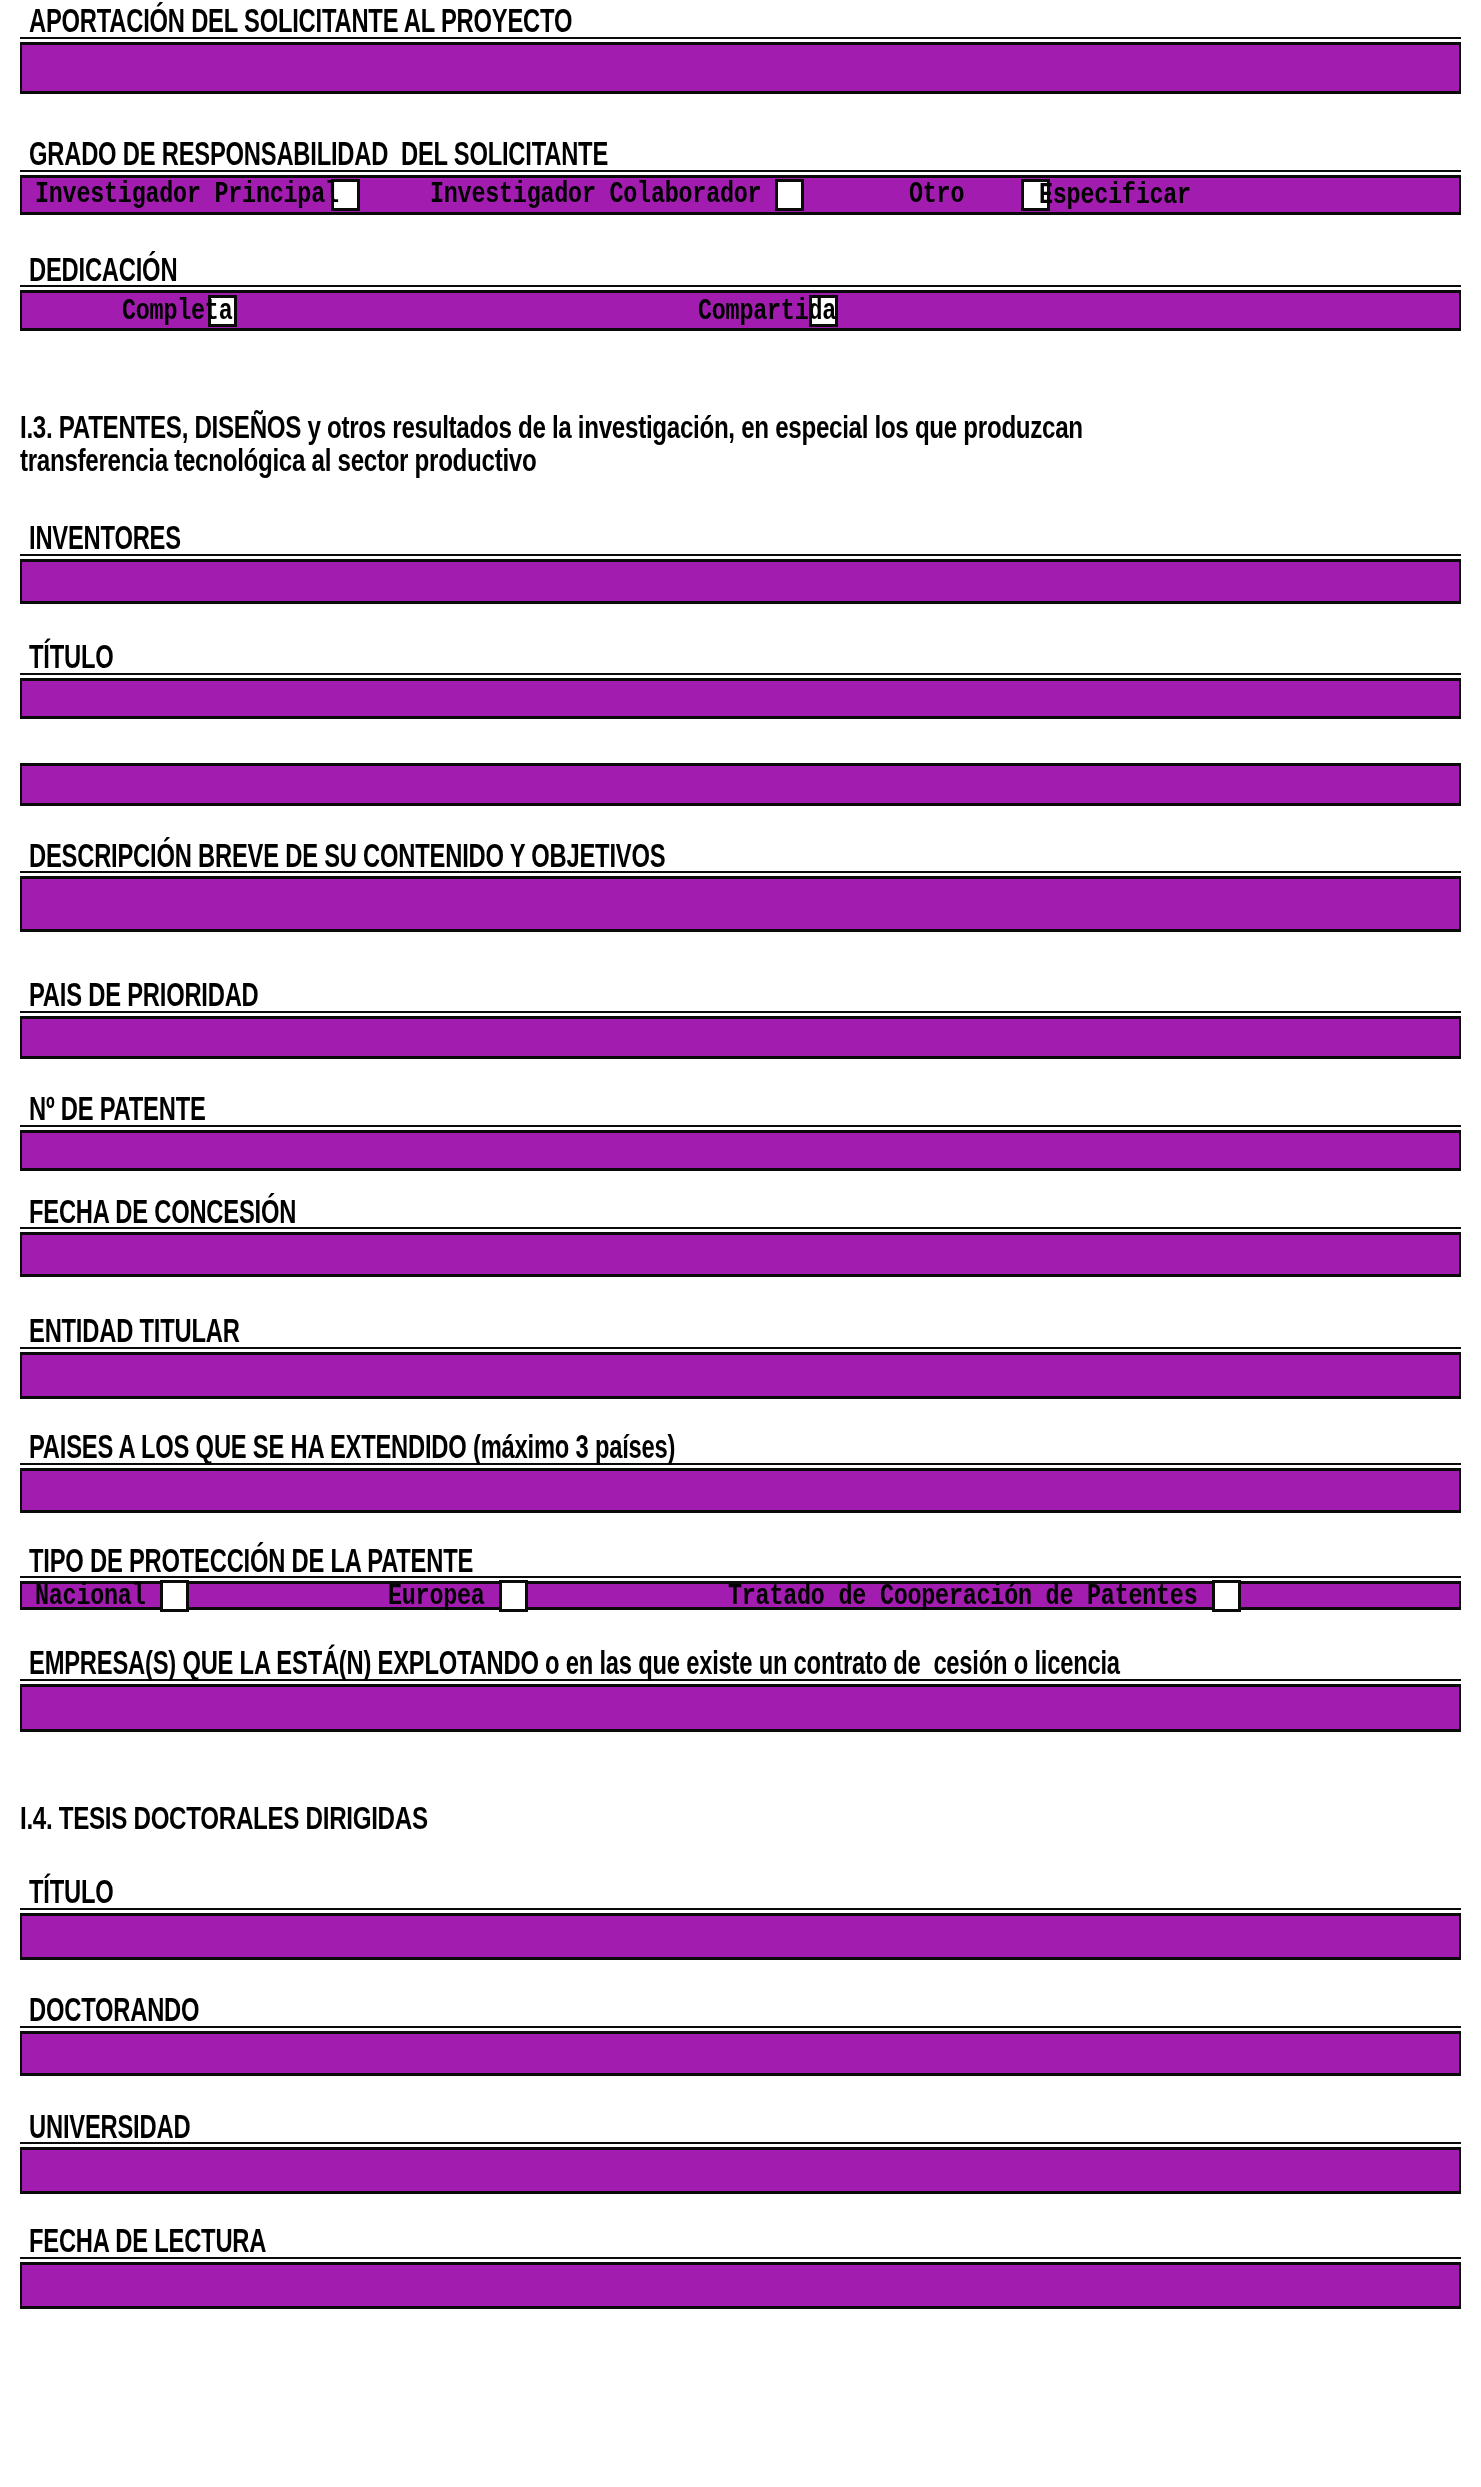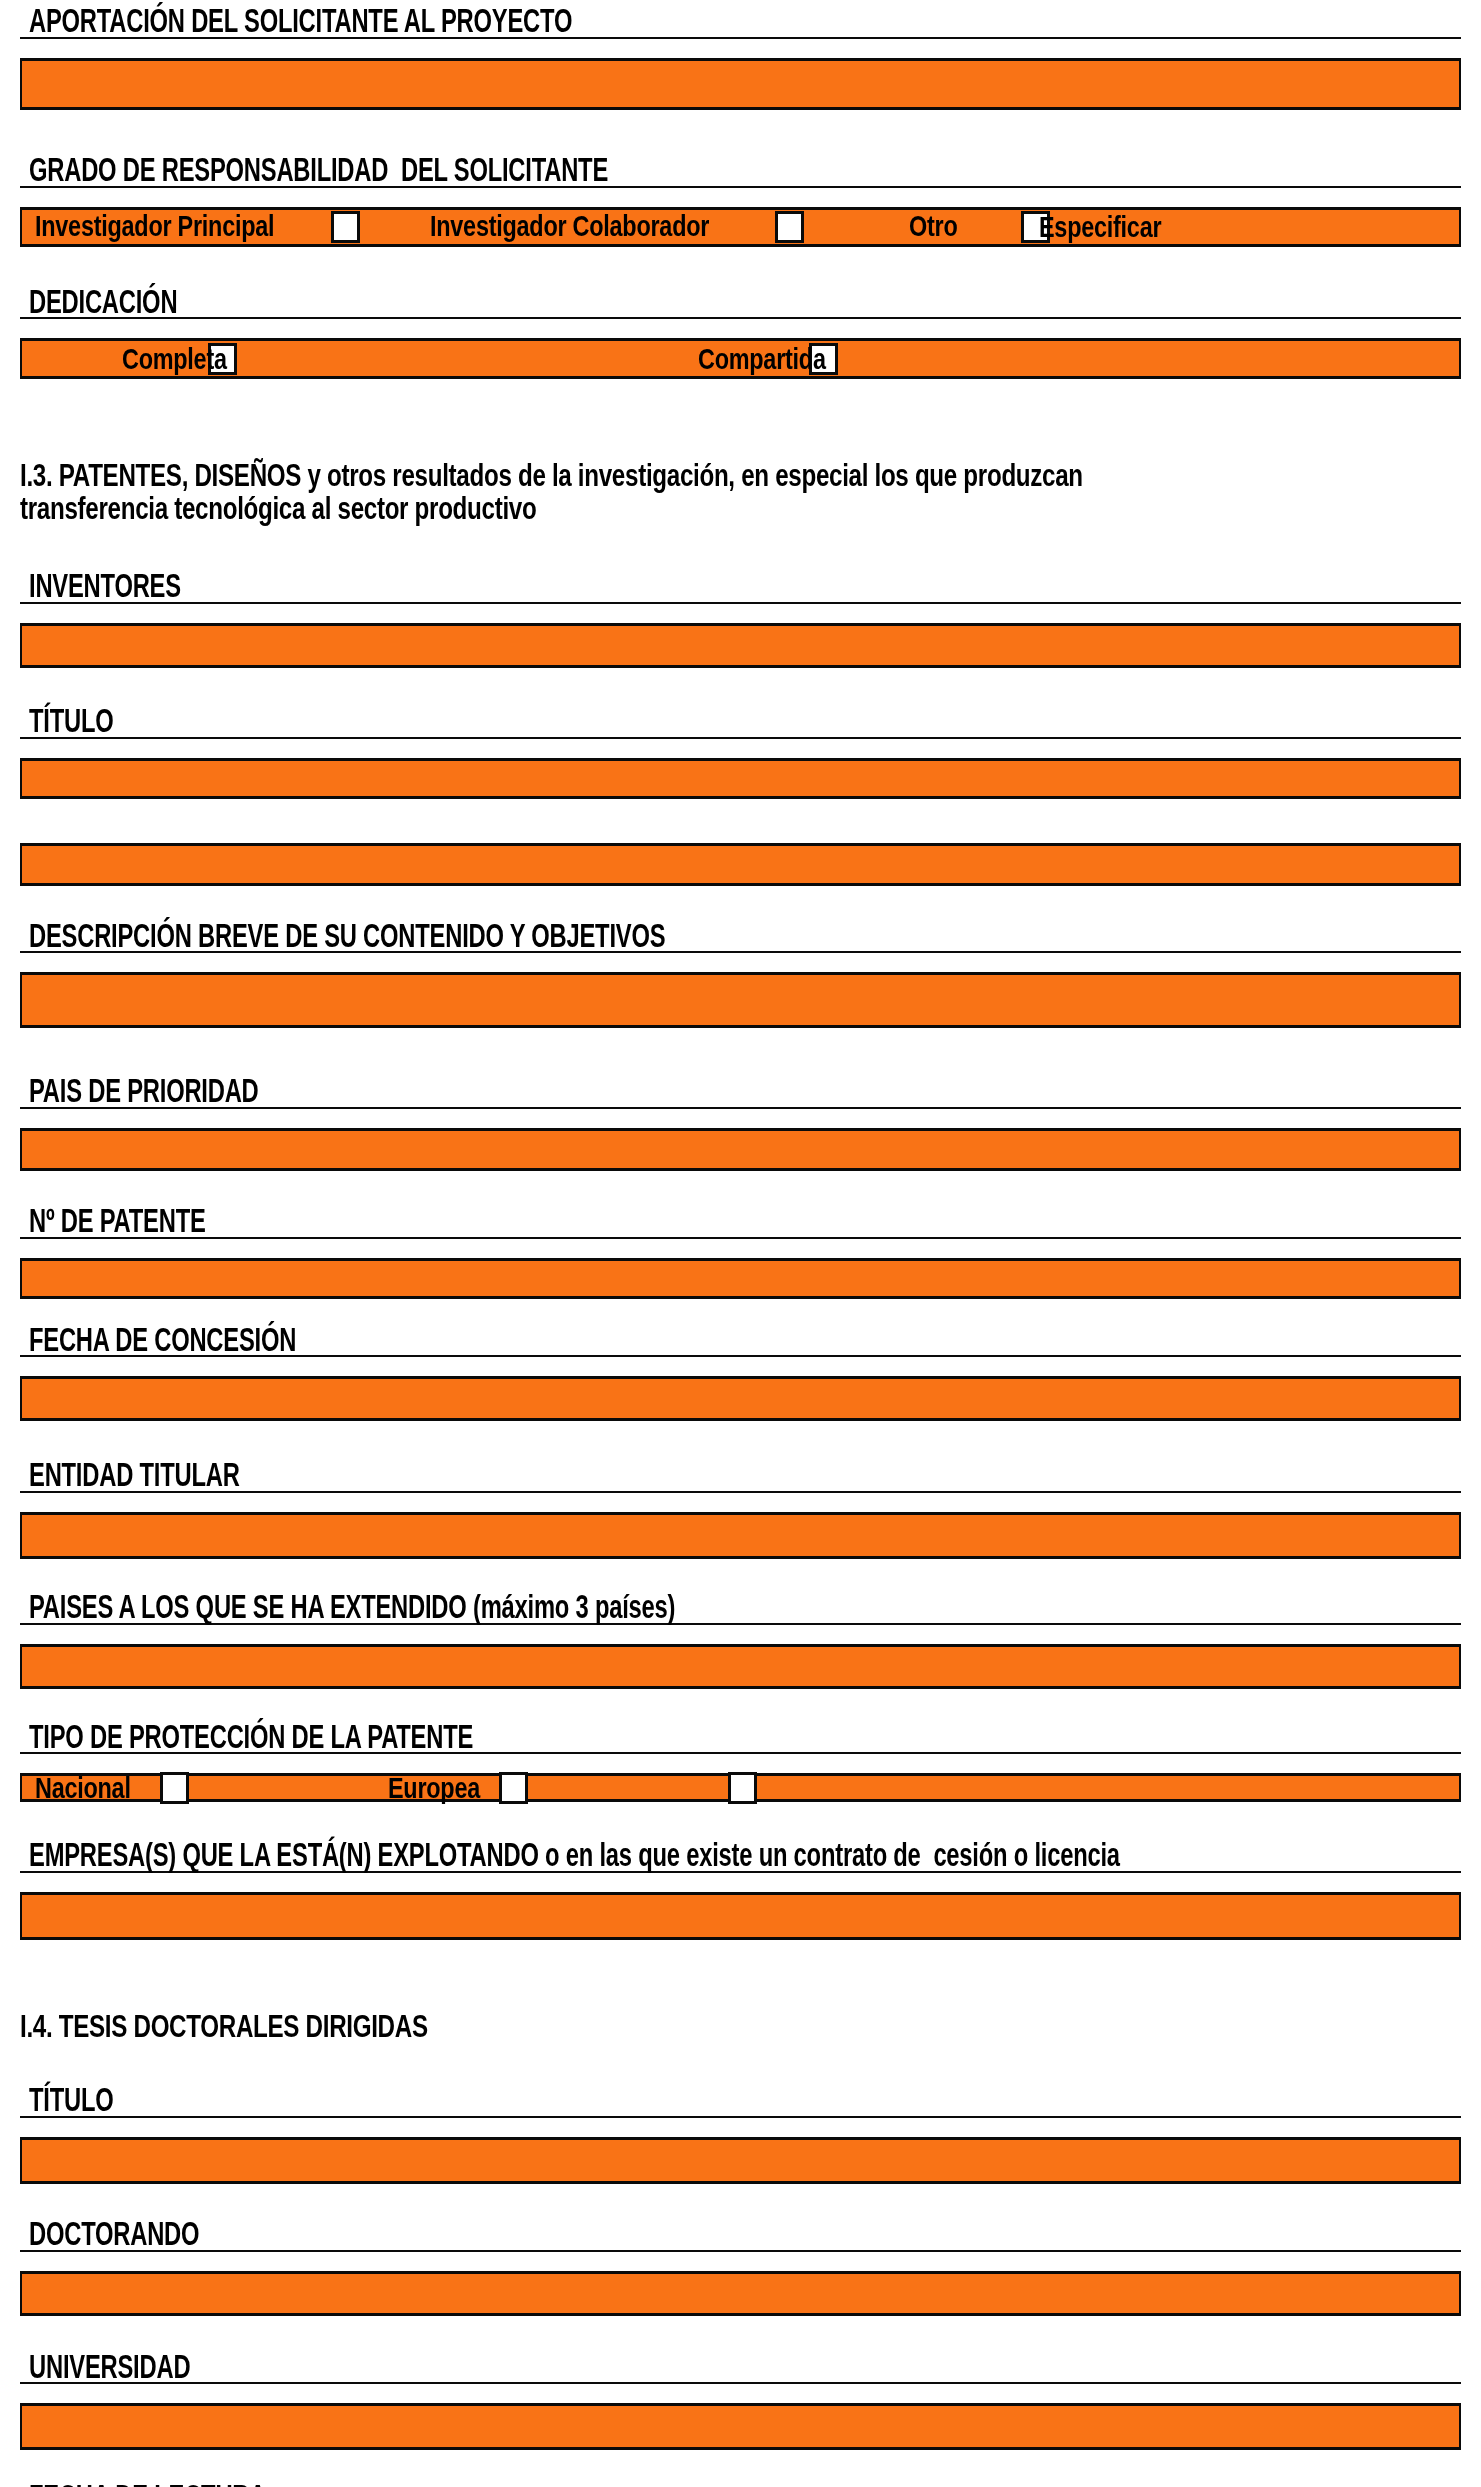--- a/index.html
+++ b/index.html
@@ -28,25 +28,26 @@
     line-height:27px;
     letter-spacing:-0.3px;
     transform:scaleX(0.72);
     transform-origin:0 55%;
     white-space:pre;
   }
 
   
   .box {
     box-sizing:border-box;
-    margin-top:19px;
-    background:#f97316;
+    margin-top:3px;
+    background:#a21caf;
     border:2.7px solid #0a0a0a;
     border-top-width:3.6px;
     border-bottom-width:3.6px;
+    font-family:Liberation Mono, monospace;
   }
 
   
   .options-row { position:relative; }
   .opt {
     position:absolute; top:50%;
     transform:translateY(-50%);
     display:flex; align-items:center;
   }
   .olbl-w { display:inline-block; overflow:visible; }
@@ -206,20 +207,21 @@
       <div class="box options-row" style="height:29px;">
         <span class="opt" style="left:12.5px;">
           <span class="olbl-w" style="width:125px;"><span class="olbl">Nacional</span></span>
           <span class="cb"></span>
         </span>
         <span class="opt" style="left:366px;">
           <span class="olbl-w" style="width:111px;"><span class="olbl">Europea</span></span>
           <span class="cb"></span>
         </span>
         <span class="opt" style="left:706px;">
+          <span class="olbl-w" style="width:484px;"><span class="olbl">Tratado de Cooperación de Patentes</span></span>
           <span class="cb"></span>
         </span>
       </div>
     </div>
 
     <div class="field" style="margin-bottom:70px;">
       <div class="field-label">
         <span class="lbl">EMPRESA(S) QUE LA ESTÁ(N) EXPLOTANDO o en las que existe un contrato de  cesión o licencia</span>
       </div>
       <div class="box" style="height:48px;"></div>

